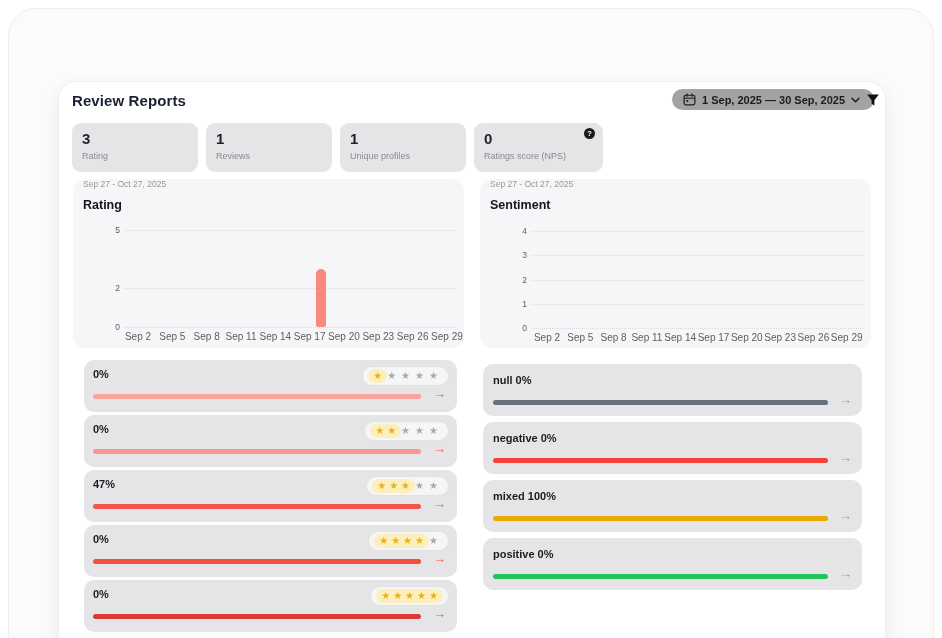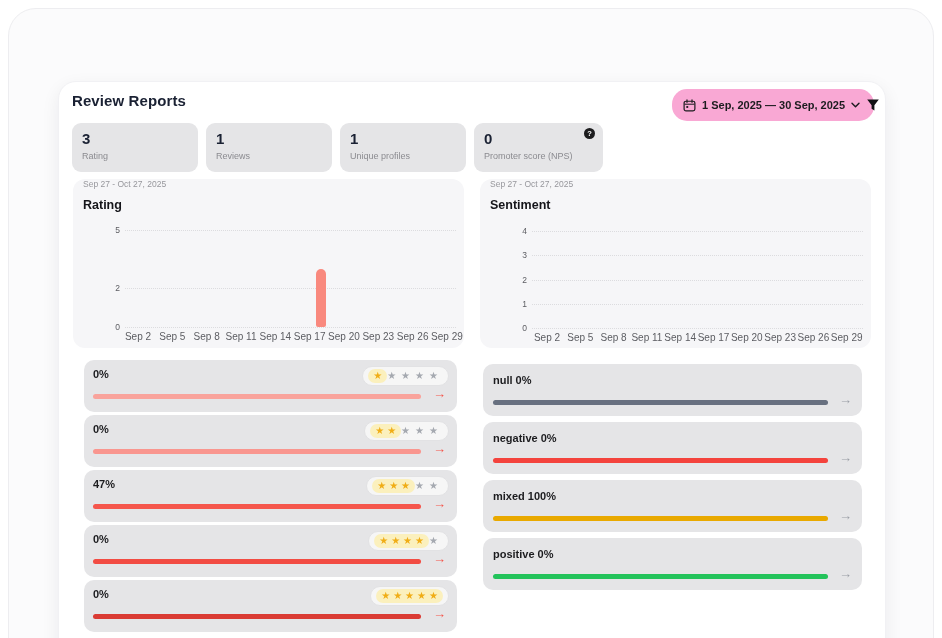--- a/index.html
+++ b/index.html
@@ -6,22 +6,22 @@
   html,body { width:942px; height:638px; overflow:hidden; background:#ffffff;
     font-family:"Liberation Sans", sans-serif; }
   .outer-panel { position:absolute; left:8px; top:8px; width:926px; height:800px;
     background:#fbfbfc; border:1px solid #ededf0; border-radius:28px; }
   .main-card { position:absolute; left:49px; top:72px; width:828px; height:620px;
     background:#ffffff; border:1px solid #f1f1f4; border-radius:18px;
     box-shadow:0 6px 18px rgba(20,25,40,0.07); }
   .page-title { position:absolute; left:13px; top:10px; font-size:15px; font-weight:700;
     color:#1a2133; letter-spacing:.1px; }
   
-  .date-pill { position:absolute; left:613px; top:7px; width:202px; height:32px;
-    background:#f9a8d4; border-radius:15px; display:flex; align-items:center;
+  .date-pill { position:absolute; left:613px; top:7px; width:202px; height:21px;
+    background:#a3a3a3; border-radius:15px; display:flex; align-items:center;
     padding:0 11px; gap:6px; cursor:pointer; }
   .date-pill .dp-text { font-size:11px; font-weight:700; color:#1c1c1f; white-space:nowrap; }
   .icon-svg { display:block; }
   .dp-filter { margin-left:auto; display:flex; align-items:center; }
   
   .stats-row { position:absolute; left:13px; top:41px; height:49px; display:flex; gap:8px; }
   .stat-card { position:relative; width:126px; height:49px; background:#e5e5e7;
     border-radius:9px; padding:6px 10px; }
   .stat-card.wide { width:129px; }
   .stat-value { font-size:15px; font-weight:700; color:#1a2133; line-height:19px; }
@@ -107,21 +107,21 @@
       <div class="stat-card">
         <div class="stat-value">1</div>
         <div class="stat-label">Reviews</div>
       </div>
       <div class="stat-card">
         <div class="stat-value">1</div>
         <div class="stat-label">Unique profiles</div>
       </div>
       <div class="stat-card wide">
         <div class="stat-value">0</div>
-        <div class="stat-label">Promoter score (NPS)</div>
+        <div class="stat-label">Ratings score (NPS)</div>
         <div class="help-dot">?</div>
       </div>
     </div>
 
     <div class="col-left">
       <div class="chart-panel" id="ratings-chart">
         <div class="chart-subtitle">Sep 27 - Oct 27, 2025</div>
         <div class="chart-title">Rating</div>
       <div class="y-tick" style="left: 17px; top: 148px;">0</div>
           <div class="gridline" style="top: 148px;"></div>

